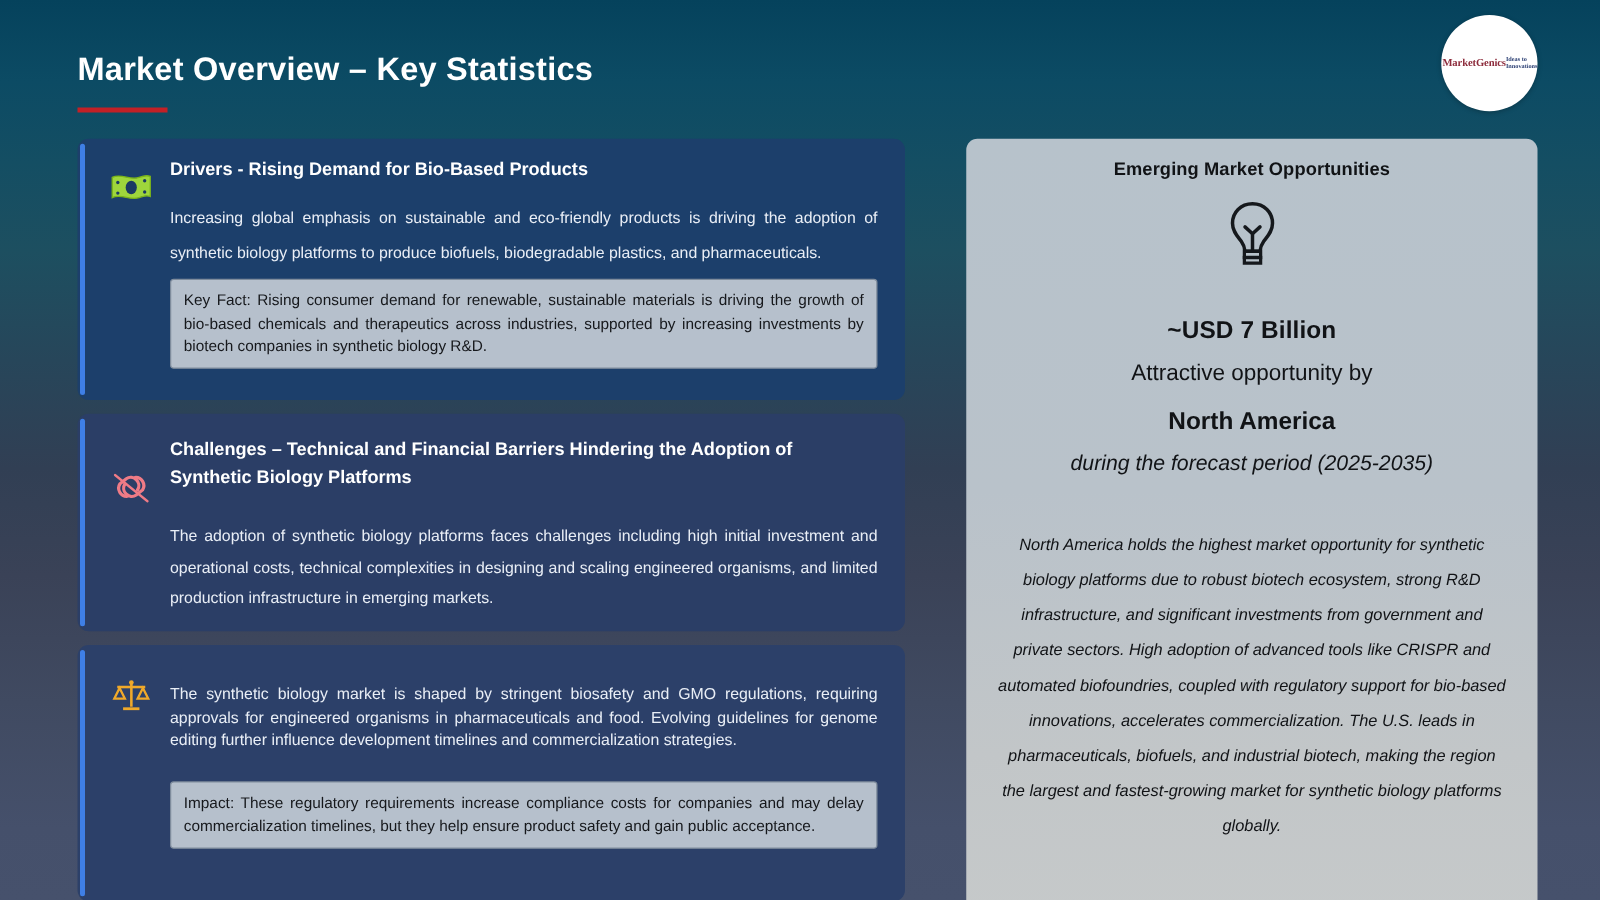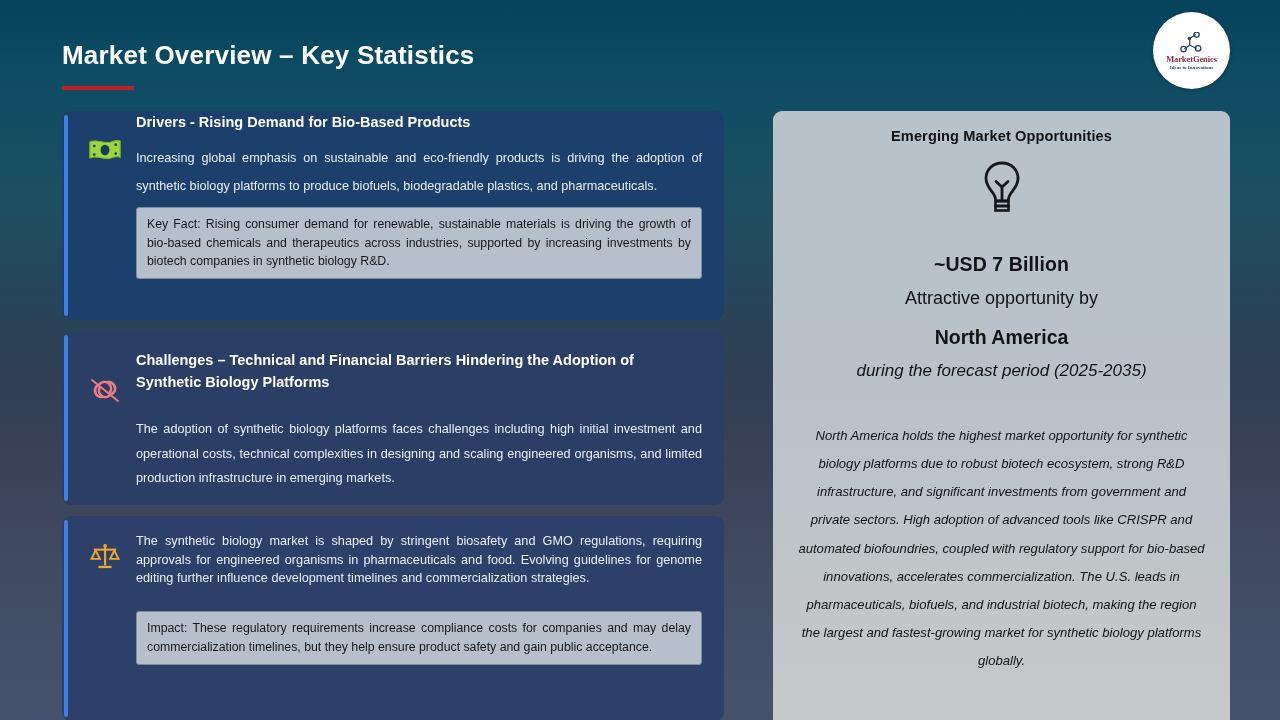--- a/index.html
+++ b/index.html
@@ -49,21 +49,21 @@
   
   .logo-badge {
     position: absolute;
     right: 50px;
     top: 12px;
     width: 77px;
     height: 77px;
     border-radius: 50%;
     background: #ffffff;
     display: flex;
-    flex-direction: column;
+    flex-direction: row;
     align-items: center;
     justify-content: center;
     box-shadow: 0 1px 4px rgba(0,0,0,0.25);
   }
   .logo-mark { width: 26px; height: 22px; margin-bottom: 1px; }
   .logo-name {
     font-size: 8.5px;
     font-weight: bold;
     color: #8d2c3c;
     letter-spacing: -0.1px;
@@ -80,21 +80,21 @@
   }
 
   
   .cards { position: absolute; left: 62px; top: 111px; width: 662px; }
 
   .card {
     position: relative;
     background: #1d406b;
     border-radius: 9px;
     margin-bottom: 11px;
-    padding: 0 22px 14px 74px;
+    padding: 14px 22px 14px 74px;
     overflow: hidden;
   }
   .card.c1 { background: #1c3f6b; min-height: 209px; }
   .card.c2 { background: #2b3e66; min-height: 145px; padding-top: 18px; }
   .card.c3 { background: #2c4069; min-height: 205px; padding-top: 16px; }
 
   .card-accent {
     position: absolute;
     left: 2px; top: 4px; bottom: 4px;
     width: 4px;
@@ -123,20 +123,21 @@
     margin-bottom: 23px;
   }
   .card.c1 .card-title { margin-bottom: 12px; }
   .card.c3 .card-title { margin-bottom: 4px; }
 
   .card-body {
     font-size: 12.7px;
     color: #e9eef6;
     line-height: 1.62;
     text-align: justify;
+    margin-top: 14px;
   }
   .card.c1 .card-body { line-height: 2.2; }
   .card.c2 .card-body { line-height: 1.95; }
   .card.c3 .card-body { line-height: 1.45; }
 
   .callout {
     margin-top: 9px;
     background: #b6c0cc;
     border: 1px solid #7f8c9c;
     border-radius: 3px;

